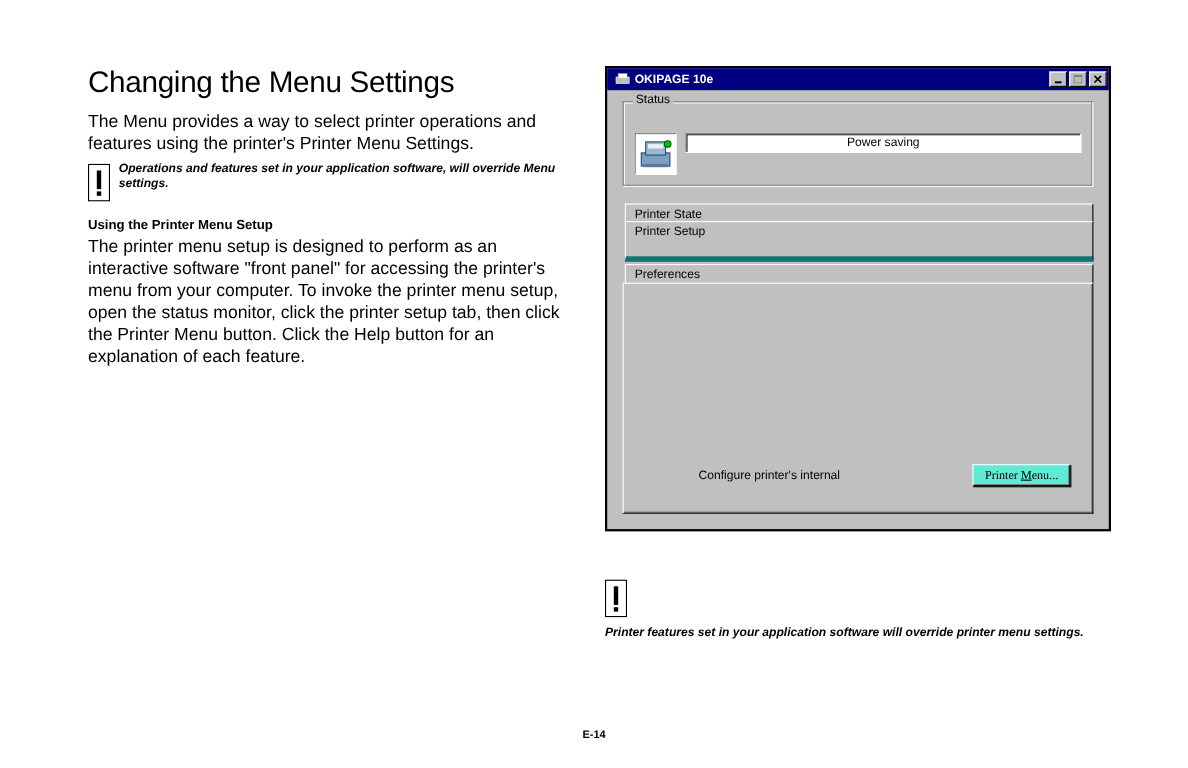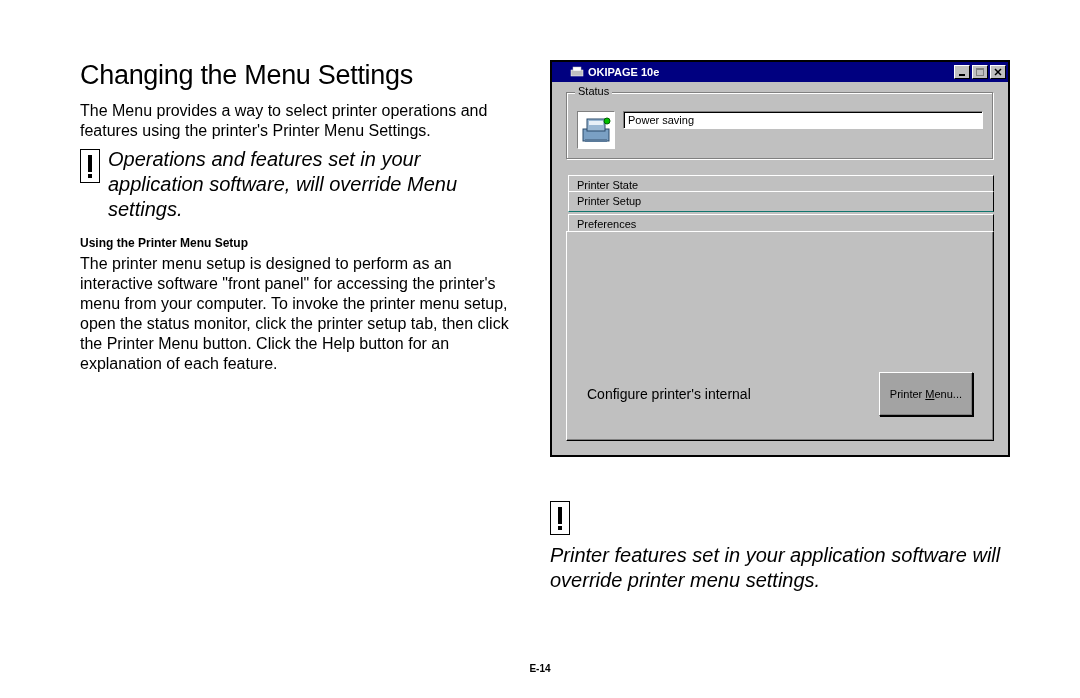--- a/index.html
+++ b/index.html
@@ -56,22 +56,22 @@
     width: 4px;
     height: 17px;
     background: #000;
   }
   .exclaim-dot {
     width: 4px;
     height: 4px;
     background: #000;
   }
   .note-text {
-    font-size: 20px;
-    font-weight: normal;
+    font-size: 11px;
+    font-weight: bold;
     font-style: italic;
     line-height: 1.25;
   }
   h2.sub-heading {
     font-size: 12px;
     font-weight: bold;
     margin: 0 0 4px 0;
   }
   
   .win-window {
@@ -80,21 +80,21 @@
     width: 460px;
     font-family: "MS Sans Serif", Tahoma, Arial, sans-serif;
     font-size: 11px;
   }
   .titlebar {
     background: linear-gradient(to right, #000080, #000080);
     color: #fff;
     display: flex;
     align-items: center;
     height: 20px;
-    padding: 0 2px 0 18px;
+    padding: 0 2px 0 7px;
   }
   .titlebar-icon {
     width: 14px;
     height: 12px;
     margin-right: 4px;
     position: relative;
   }
   .titlebar-icon svg { display:block; }
   .titlebar-title {
     font-weight: bold;
@@ -126,21 +126,21 @@
   .win-body {
     padding: 10px 14px 14px 14px;
   }
   .groupbox {
     border: 1px solid #808080;
     border-top-color:#808080;
     border-left-color:#808080;
     border-right-color:#fff;
     border-bottom-color:#fff;
     position: relative;
-    padding: 18px 10px 10px 10px;
+    padding: 28px 10px 10px 10px;
     margin-bottom: 14px;
     box-shadow: inset -1px -1px 0 #808080, inset 1px 1px 0 #fff;
     background:#c0c0c0;
   }
   .groupbox-label {
     position: absolute;
     top: -8px;
     left: 8px;
     background: #c0c0c0;
     padding: 0 3px;
@@ -168,43 +168,44 @@
     flex: 1;
     height: 18px;
     background: #fff;
     border-top: 1px solid #808080;
     border-left: 1px solid #808080;
     border-right: 1px solid #fff;
     border-bottom: 1px solid #fff;
     padding: 2px 4px;
     font-size: 11px;
     box-shadow: inset 1px 1px 0 #000;
+    text-align: center;
   }
   .tabs {
     display: flex;
     position: relative;
     margin-left: 2px;
     flex-direction: column;
   }
   .tab {
     background: #c0c0c0;
     border-top: 1px solid #fff;
     border-left: 1px solid #fff;
     border-right: 1px solid #000;
     padding: 3px 8px 2px 8px;
     font-size: 11px;
     position: relative;
     top: 1px;
     margin-right: 0px;
   }
   .tab.active {
     top: -1px;
-    padding-bottom: 4px;
+    padding-bottom: 16px;
     z-index: 2;
-    border-bottom: 1px solid #0f766e;
+    border-bottom: 5px solid #0f766e;
   }
   .tab-panel {
     border-top: 1px solid #fff;
     border-left: 1px solid #fff;
     border-right: 1px solid #000;
     border-bottom: 1px solid #000;
     box-shadow: inset -1px -1px 0 #808080;
     background: #c0c0c0;
     height: 210px;
     position: relative;
@@ -213,32 +214,33 @@
   .panel-content {
     position: absolute;
     bottom: 24px;
     left: 20px;
     right: 20px;
     display: flex;
     align-items: center;
     justify-content: space-between;
   }
   .panel-text {
-    font-size: 14px;
+    font-size: 11px;
+    margin-left: 48px;
   }
   .win-button {
-    background: #a3a3a3;
+    background: #5eead4;
     border-top: 1px solid #fff;
     border-left: 1px solid #fff;
     border-right: 1px solid #000;
     border-bottom: 1px solid #000;
     box-shadow: 1px 1px 0 #000, inset -1px -1px 0 #808080;
-    padding: 15px 10px;
-    font-size: 11px;
-    font-family: Liberation Sans, sans-serif;
+    padding: 3px 10px;
+    font-size: 11px;
+    font-family: Liberation Serif, serif;
   }
   .win-button .ul { text-decoration: underline; }
   .right-note {
     margin-top: 42px;
     flex-direction: column;
   }
   .page-number {
     position: absolute;
     bottom: 24px;
     left: 0;

